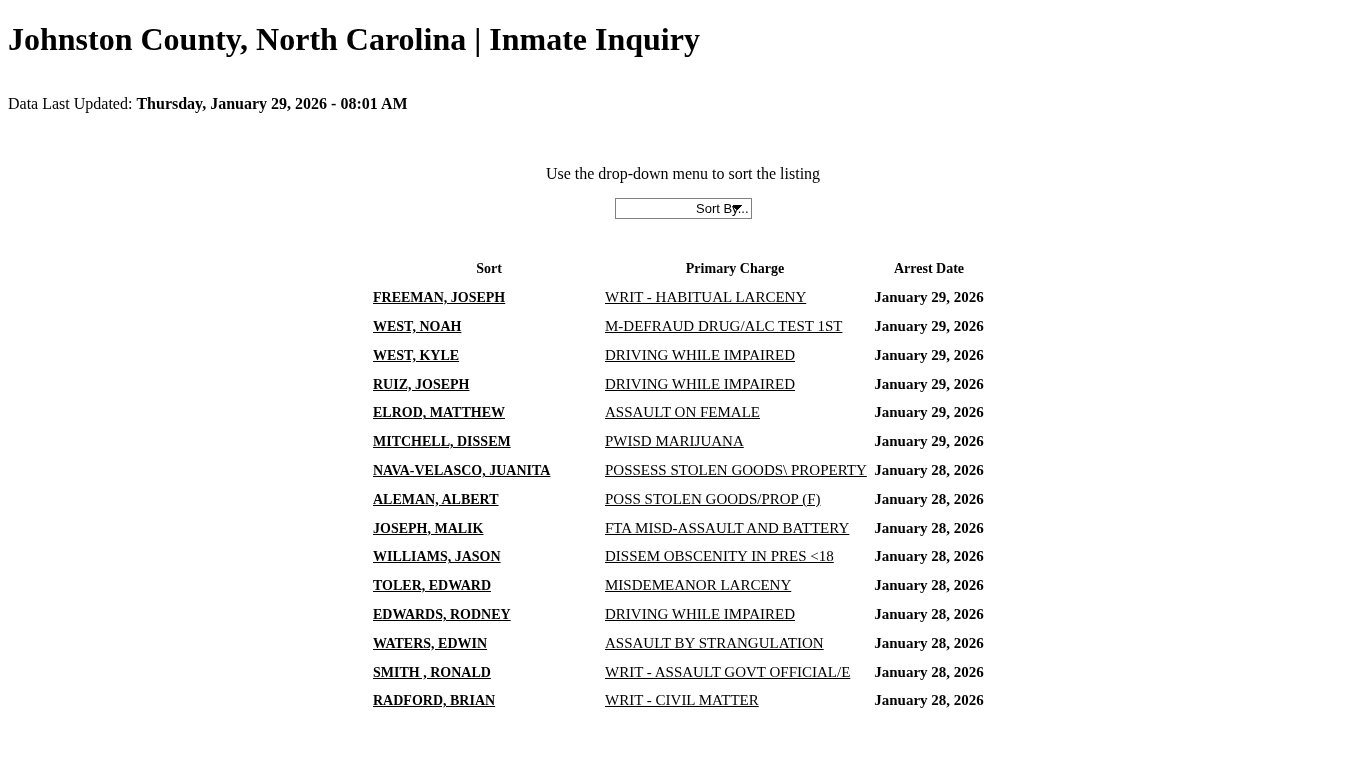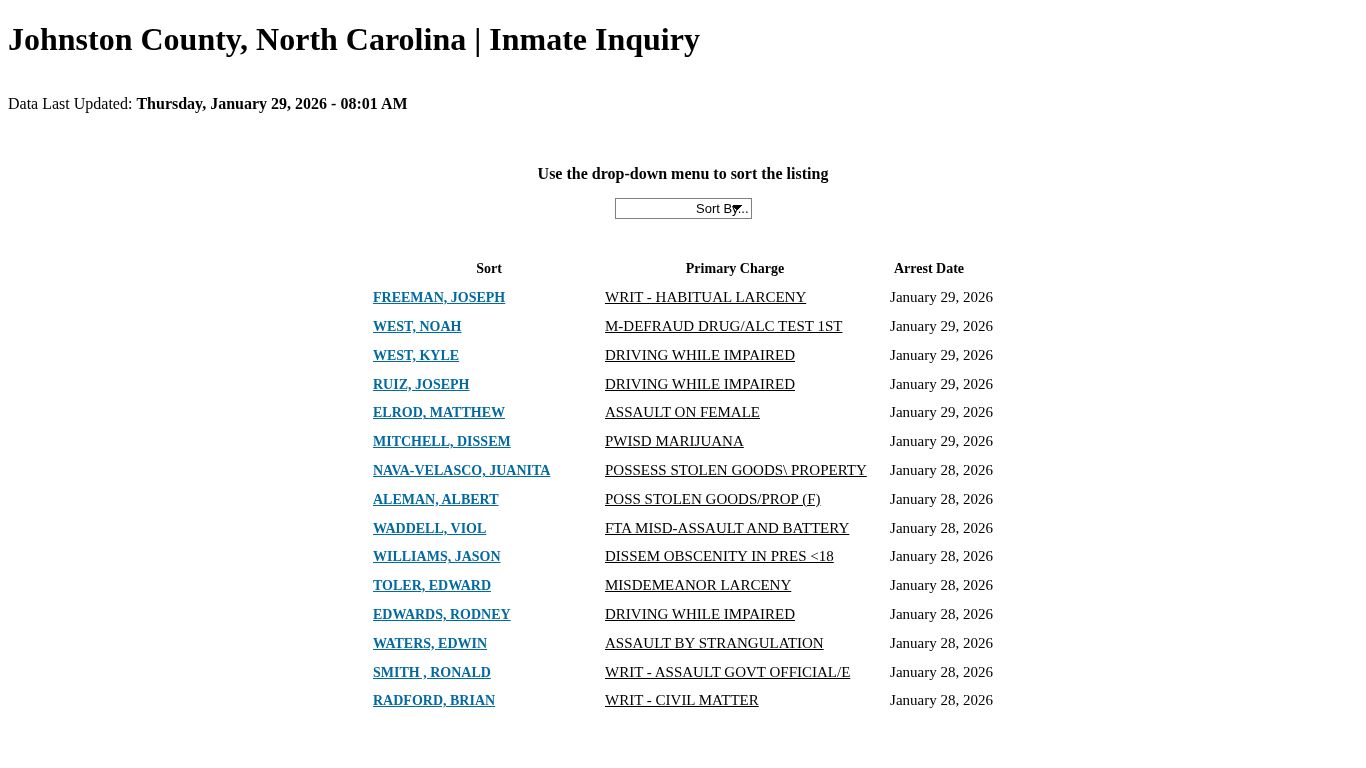--- a/index.html
+++ b/index.html
@@ -44,21 +44,20 @@
     line-height: 1.2;
   }
   p.updated .stamp {
     font-weight: bold;
   }
   p.sort-instruction {
     font-size: 16px;
     margin: 51px 0 0 0;
     text-align: center;
     line-height: 1.2;
-    font-weight: bold;
   }
   .select-wrap {
     text-align: center;
     margin-top: 15px;
   }
   select.sort-select {
     font-family: "Liberation Sans", "DejaVu Sans", sans-serif;
     font-size: 13px;
     width: 137px;
     height: 21px;
@@ -100,23 +99,23 @@
     vertical-align: top;
     line-height: 1.2;
     white-space: nowrap;
     font-family: "Liberation Serif", "DejaVu Serif", serif;
   }
   th.col-name   { width: 232px; }
   th.col-charge { width: 260px; }
   th.col-date   { width: 128px; }
   td.cell-name   { text-align: left;   padding-left: 11px; }
   td.cell-charge { text-align: left;   padding-left: 3px; text-decoration: underline; }
-  td.cell-date   { text-align: right;   padding-left: 9px; }
+  td.cell-date   { text-align: center;   padding-left: 9px; font-weight: bold; }
   td.cell-name a {
-    color: #0369a1;
+    color: #000000;
     text-decoration: underline;
     font-weight: bold;
     font-size: 14px;
   }
 </style>
 </head>
 <body>
 
 <div class="page">
 
@@ -178,21 +177,21 @@
           <td class="cell-name"><a href="#">NAVA-VELASCO, JUANITA</a></td>
           <td class="cell-charge">POSSESS STOLEN GOODS\ PROPERTY</td>
           <td class="cell-date">January 28, 2026</td>
         </tr>
         <tr>
           <td class="cell-name"><a href="#">ALEMAN, ALBERT</a></td>
           <td class="cell-charge">POSS STOLEN GOODS/PROP (F)</td>
           <td class="cell-date">January 28, 2026</td>
         </tr>
         <tr>
-          <td class="cell-name"><a href="#">WADDELL, VIOL</a></td>
+          <td class="cell-name"><a href="#">JOSEPH, MALIK</a></td>
           <td class="cell-charge">FTA MISD-ASSAULT AND BATTERY</td>
           <td class="cell-date">January 28, 2026</td>
         </tr>
         <tr>
           <td class="cell-name"><a href="#">WILLIAMS, JASON</a></td>
           <td class="cell-charge">DISSEM OBSCENITY IN PRES &lt;18</td>
           <td class="cell-date">January 28, 2026</td>
         </tr>
         <tr>
           <td class="cell-name"><a href="#">TOLER, EDWARD</a></td>

